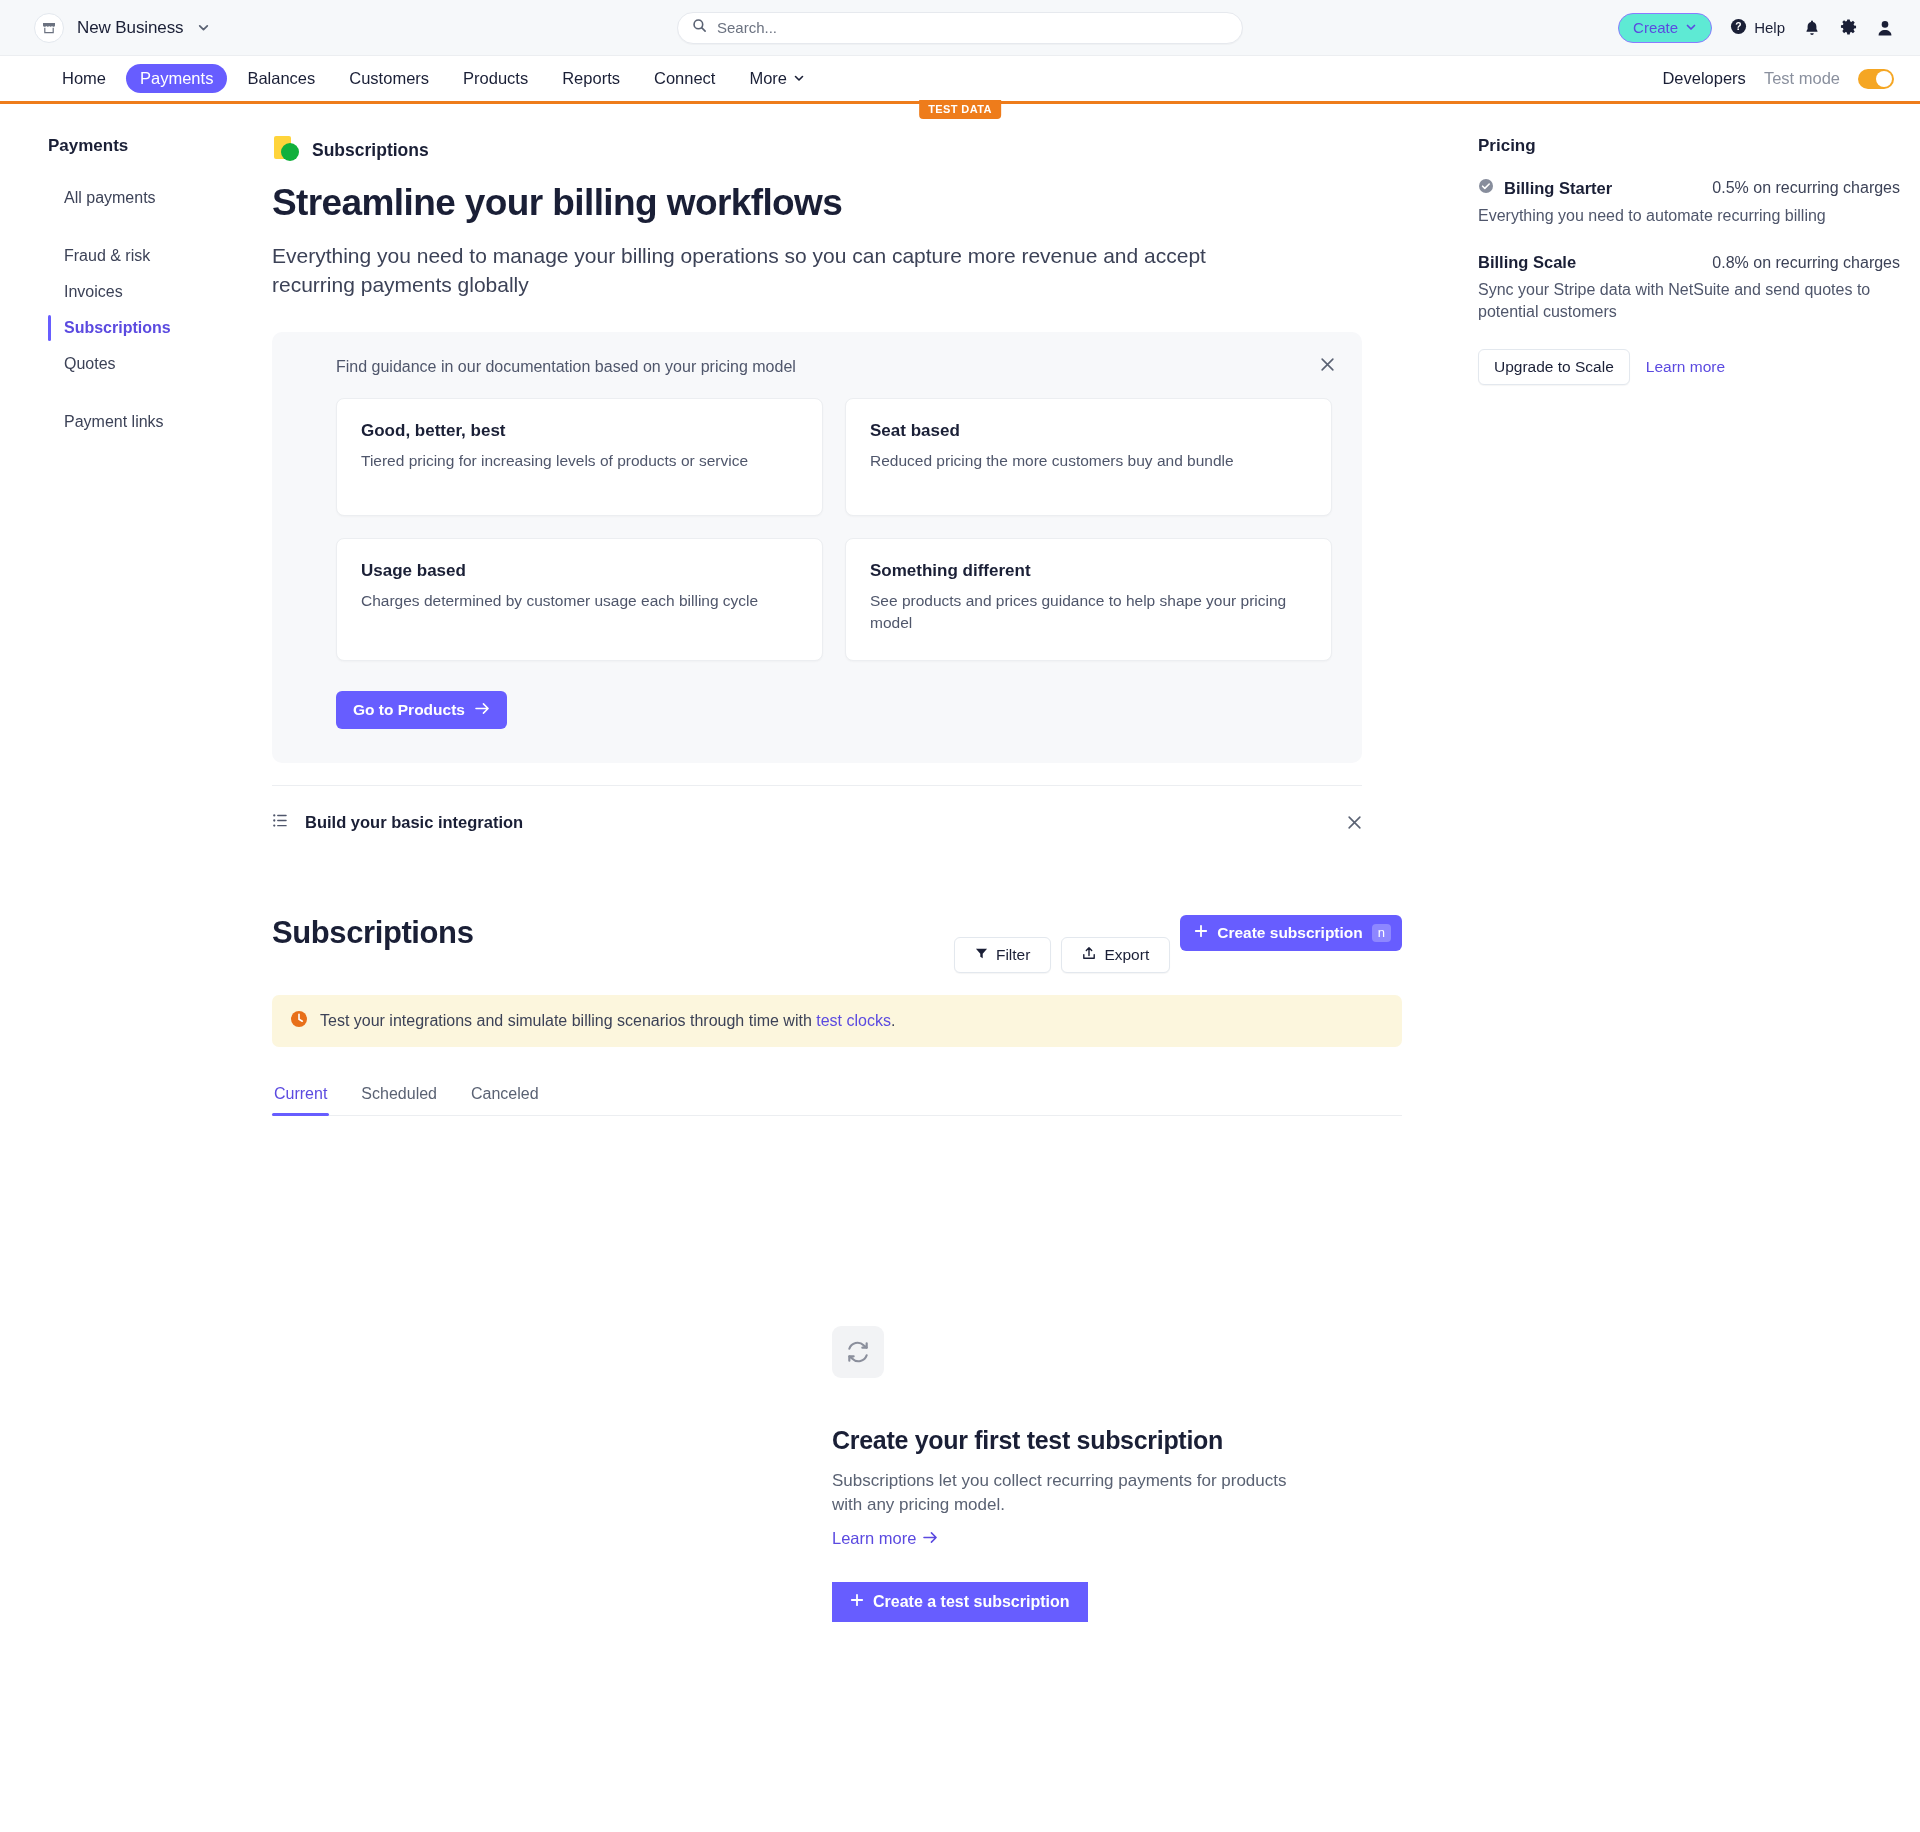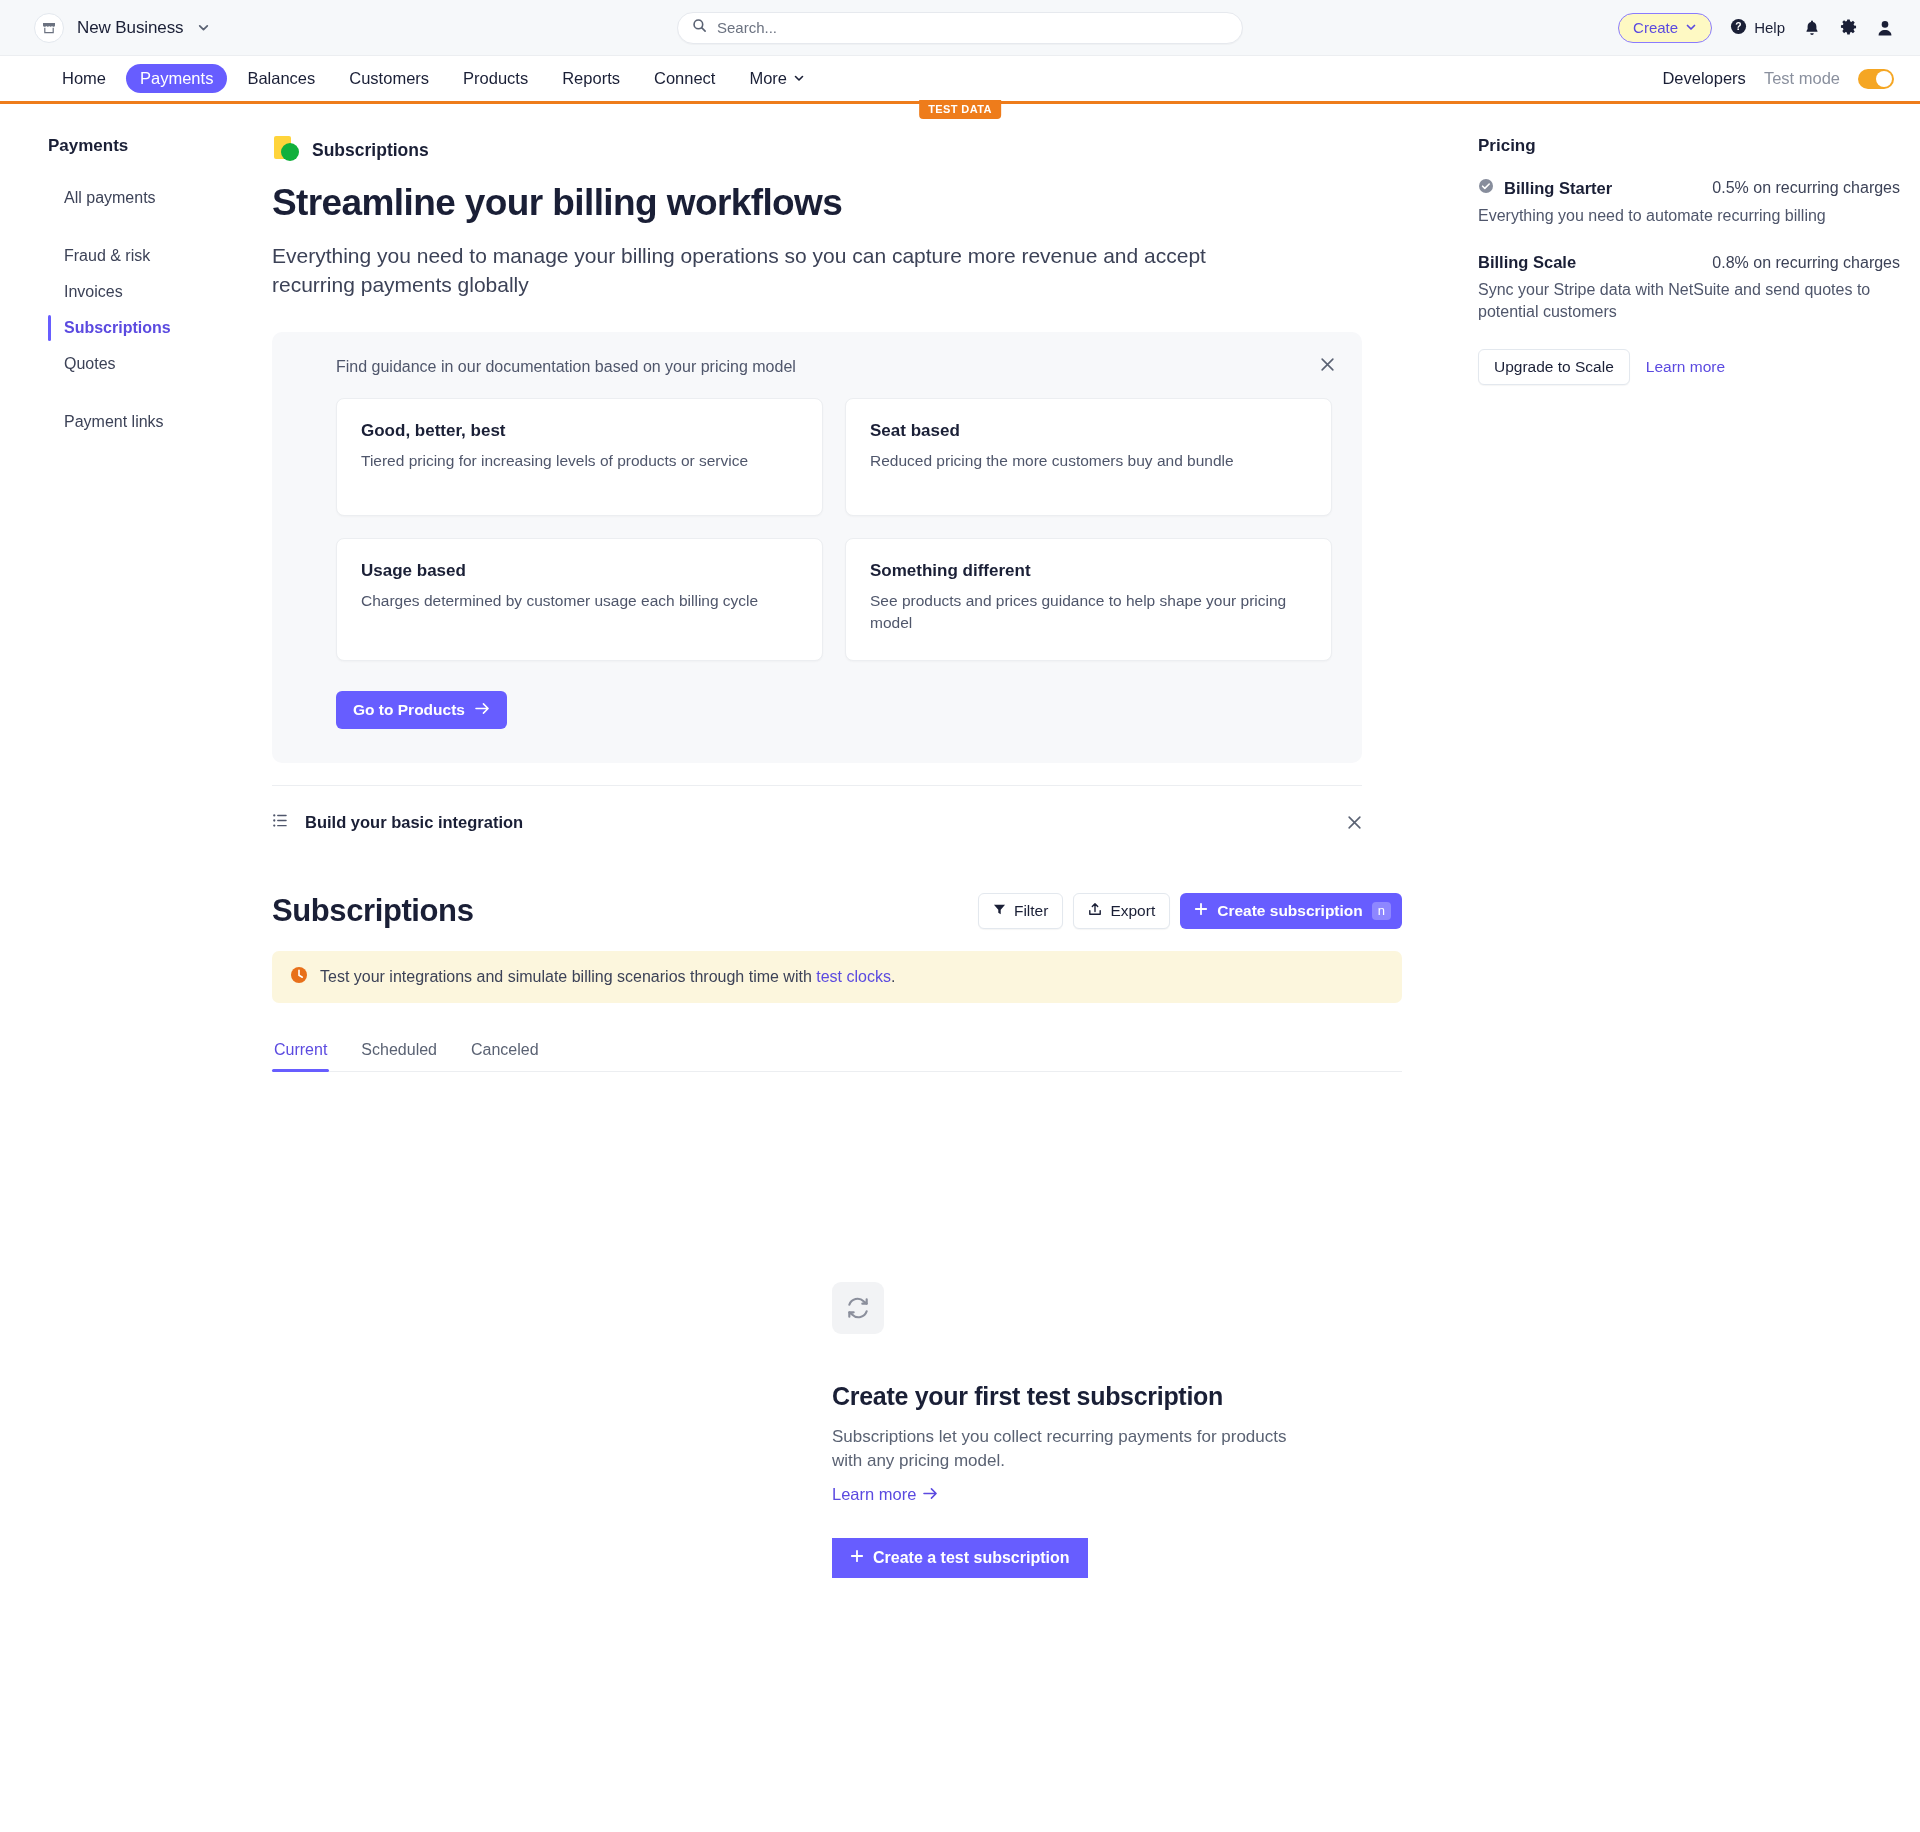--- a/index.html
+++ b/index.html
@@ -78,21 +78,21 @@
     gap: 18px;
   }
   .create-btn {
     display: flex; align-items: center; gap: 7px;
     border: 1px solid #8a7bff;
     border-radius: 18px;
     height: 30px;
     padding: 0 14px;
     font-size: 15px;
     color: #5b4ae0;
-    background: #fef9c3;
+    background: #5eead4;
     cursor: pointer;
     font-family: "Liberation Sans", sans-serif;
   }
   .help-btn {
     display: flex; align-items: center; gap: 7px;
     font-size: 15px; color: #1a1f36; cursor: pointer;
   }
   .icon-btn { cursor: pointer; display:flex; align-items:center; }
 
   
@@ -309,27 +309,28 @@
   
   .subs-section { margin-top: 60px; max-width: 1600px; padding-right: 48px;}
   .subs-head { display: flex; align-items: center; }
   .subs-h1 { font-size: 31px; font-weight: 700; color: #1a1f36; letter-spacing: -0.4px; }
   .subs-actions { margin-left: auto; display: flex; align-items: center; gap: 10px; }
   .ghost-btn {
     display: inline-flex; align-items: center; gap: 8px;
     background: #fff;
     border: 1px solid #e3e8ee;
     border-radius: 6px;
-    padding: 8px 14px;
+    padding: 8px 20px;
     font-size: 15.5px;
     font-weight: 500;
     color: #1a1f36;
     cursor: pointer;
     box-shadow: 0 1px 1px rgba(0,0,0,0.04);
     font-family: "Liberation Sans", sans-serif;
+    margin-top: 44px;
   }
   .create-sub-btn {
     display: inline-flex; align-items: center; gap: 9px;
     background: #675dff;
     border: none;
     border-radius: 6px;
     padding: 9px 11px 9px 14px;
     font-size: 15.5px;
     font-weight: 700;
     color: #fff;

